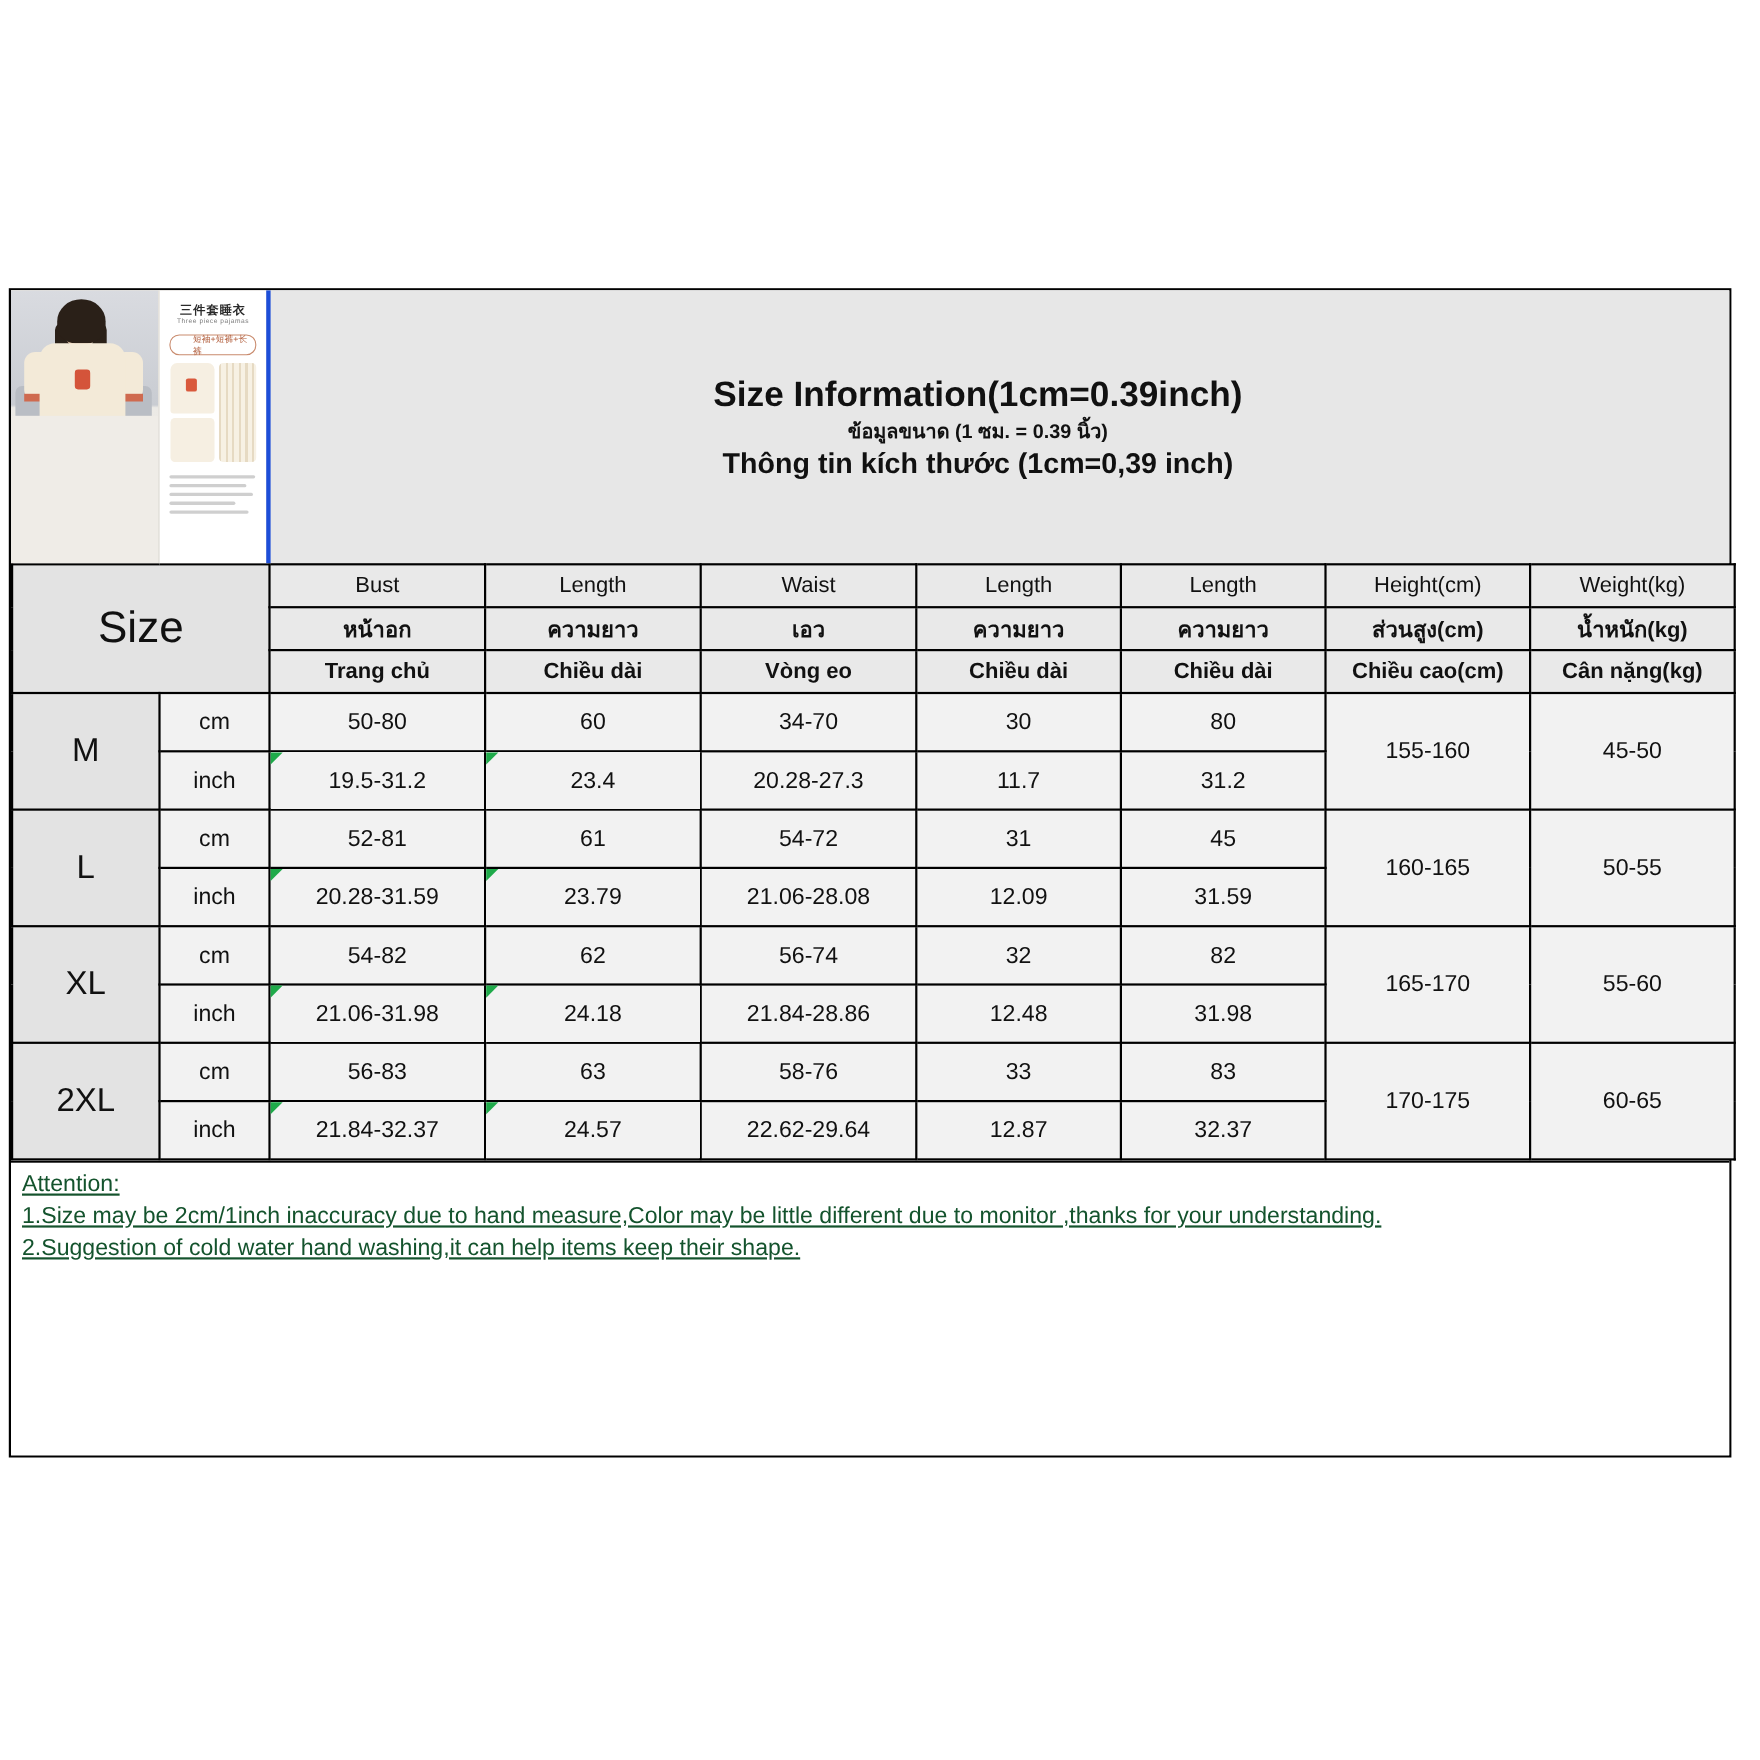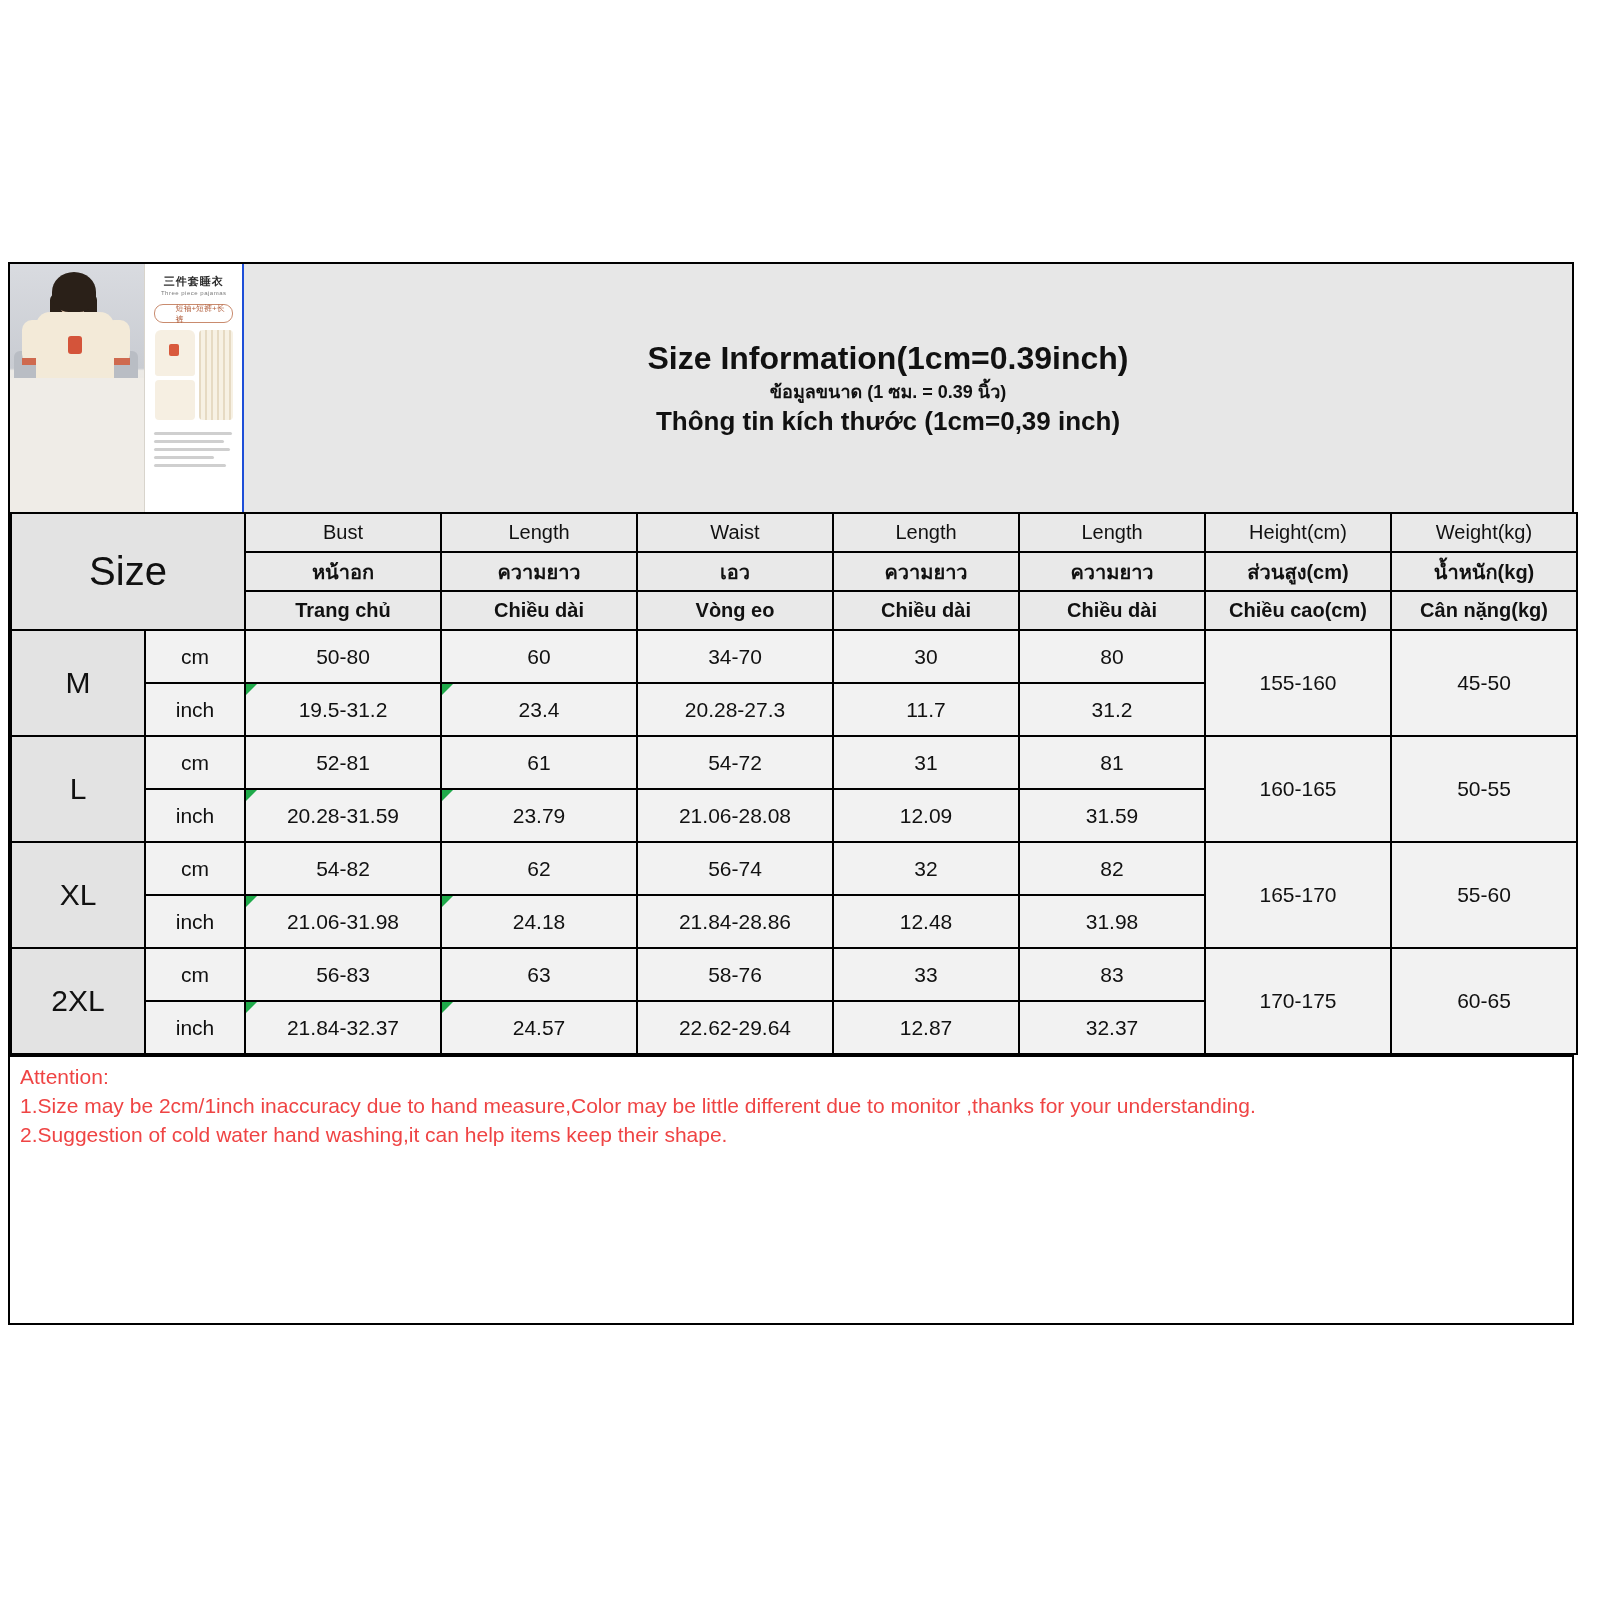--- a/index.html
+++ b/index.html
@@ -33,21 +33,21 @@
   .topband {
     display: flex;
     height: 248px;
     background: #e7e7e7;
     flex: none;
   }
   .thumb {
     width: 232px;
     height: 248px;
     flex: none;
-    border-right: 2px solid #1d4ed8;
+    border-right: 4px solid #1d4ed8;
     position: relative;
     overflow: hidden;
     background: #f2efe9;
     display: flex;
   }
   .thumb-left {
     width: 135px;
     height: 100%;
     position: relative;
     background: linear-gradient(180deg,#d9dbe0 0%,#c9ccd2 42%,#eceae6 43%,#e6e3de 100%);
@@ -223,22 +223,23 @@
     border-right: 11px solid transparent;
   }
   
   .attention {
     flex: 1;
     border-top: 2px solid #000;
     padding: 6px 10px 0 10px;
     box-sizing: border-box;
     background: #fff;
     font-size: 21px;
-    color: #ef4444;
+    color: #14532d;
     line-height: 1.38;
+    text-decoration: underline;
   }
   .attention div { white-space: nowrap; }
 </style>
 </head>
 <body>
 
 <div id="page">
   <div class="card">
 
     <div class="topband">
@@ -343,21 +344,21 @@
           <td class="data-cell">31.2</td>
         </tr>
 
         <tr>
           <td class="size-cell" rowspan="2">L</td>
           <td class="unit-cell">cm</td>
           <td class="data-cell">52-81</td>
           <td class="data-cell">61</td>
           <td class="data-cell">54-72</td>
           <td class="data-cell">31</td>
-          <td class="data-cell">81</td>
+          <td class="data-cell">45</td>
           <td class="hw-cell" rowspan="2">160-165</td>
           <td class="hw-cell" rowspan="2">50-55</td>
         </tr>
         <tr>
           <td class="unit-cell">inch</td>
           <td class="data-cell tri">20.28-31.59</td>
           <td class="data-cell tri">23.79</td>
           <td class="data-cell">21.06-28.08</td>
           <td class="data-cell">12.09</td>
           <td class="data-cell">31.59</td>

